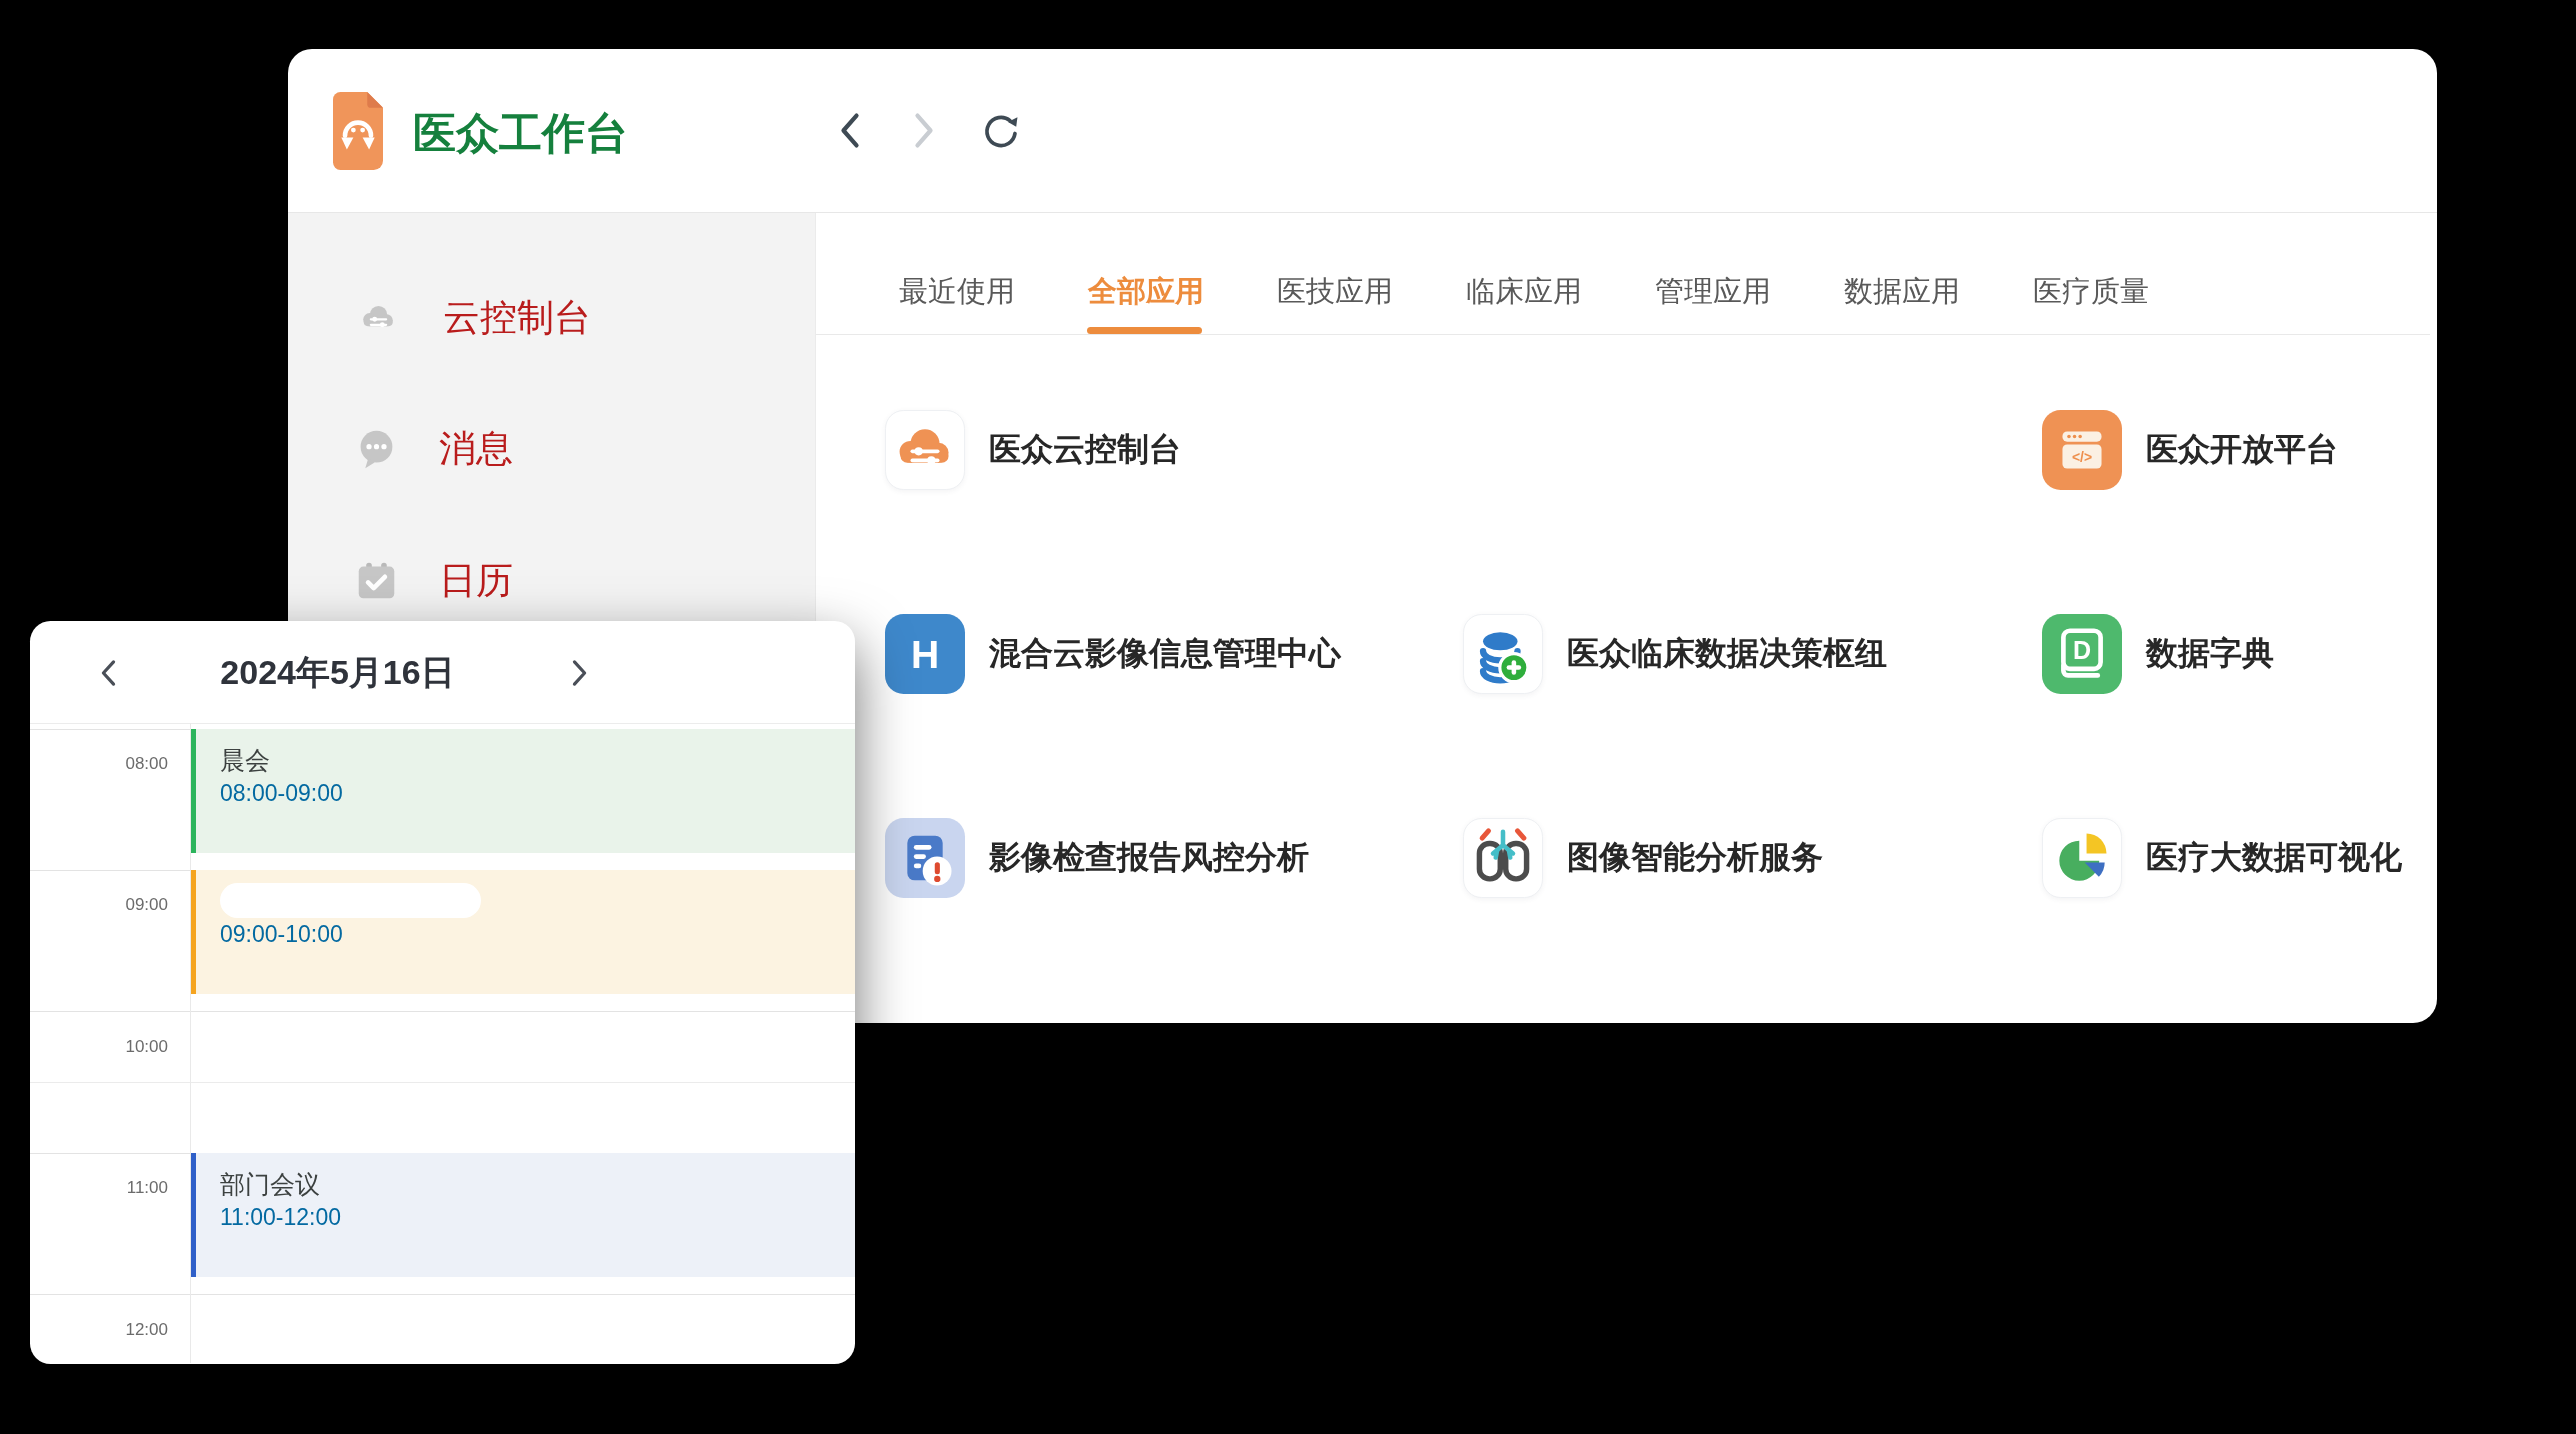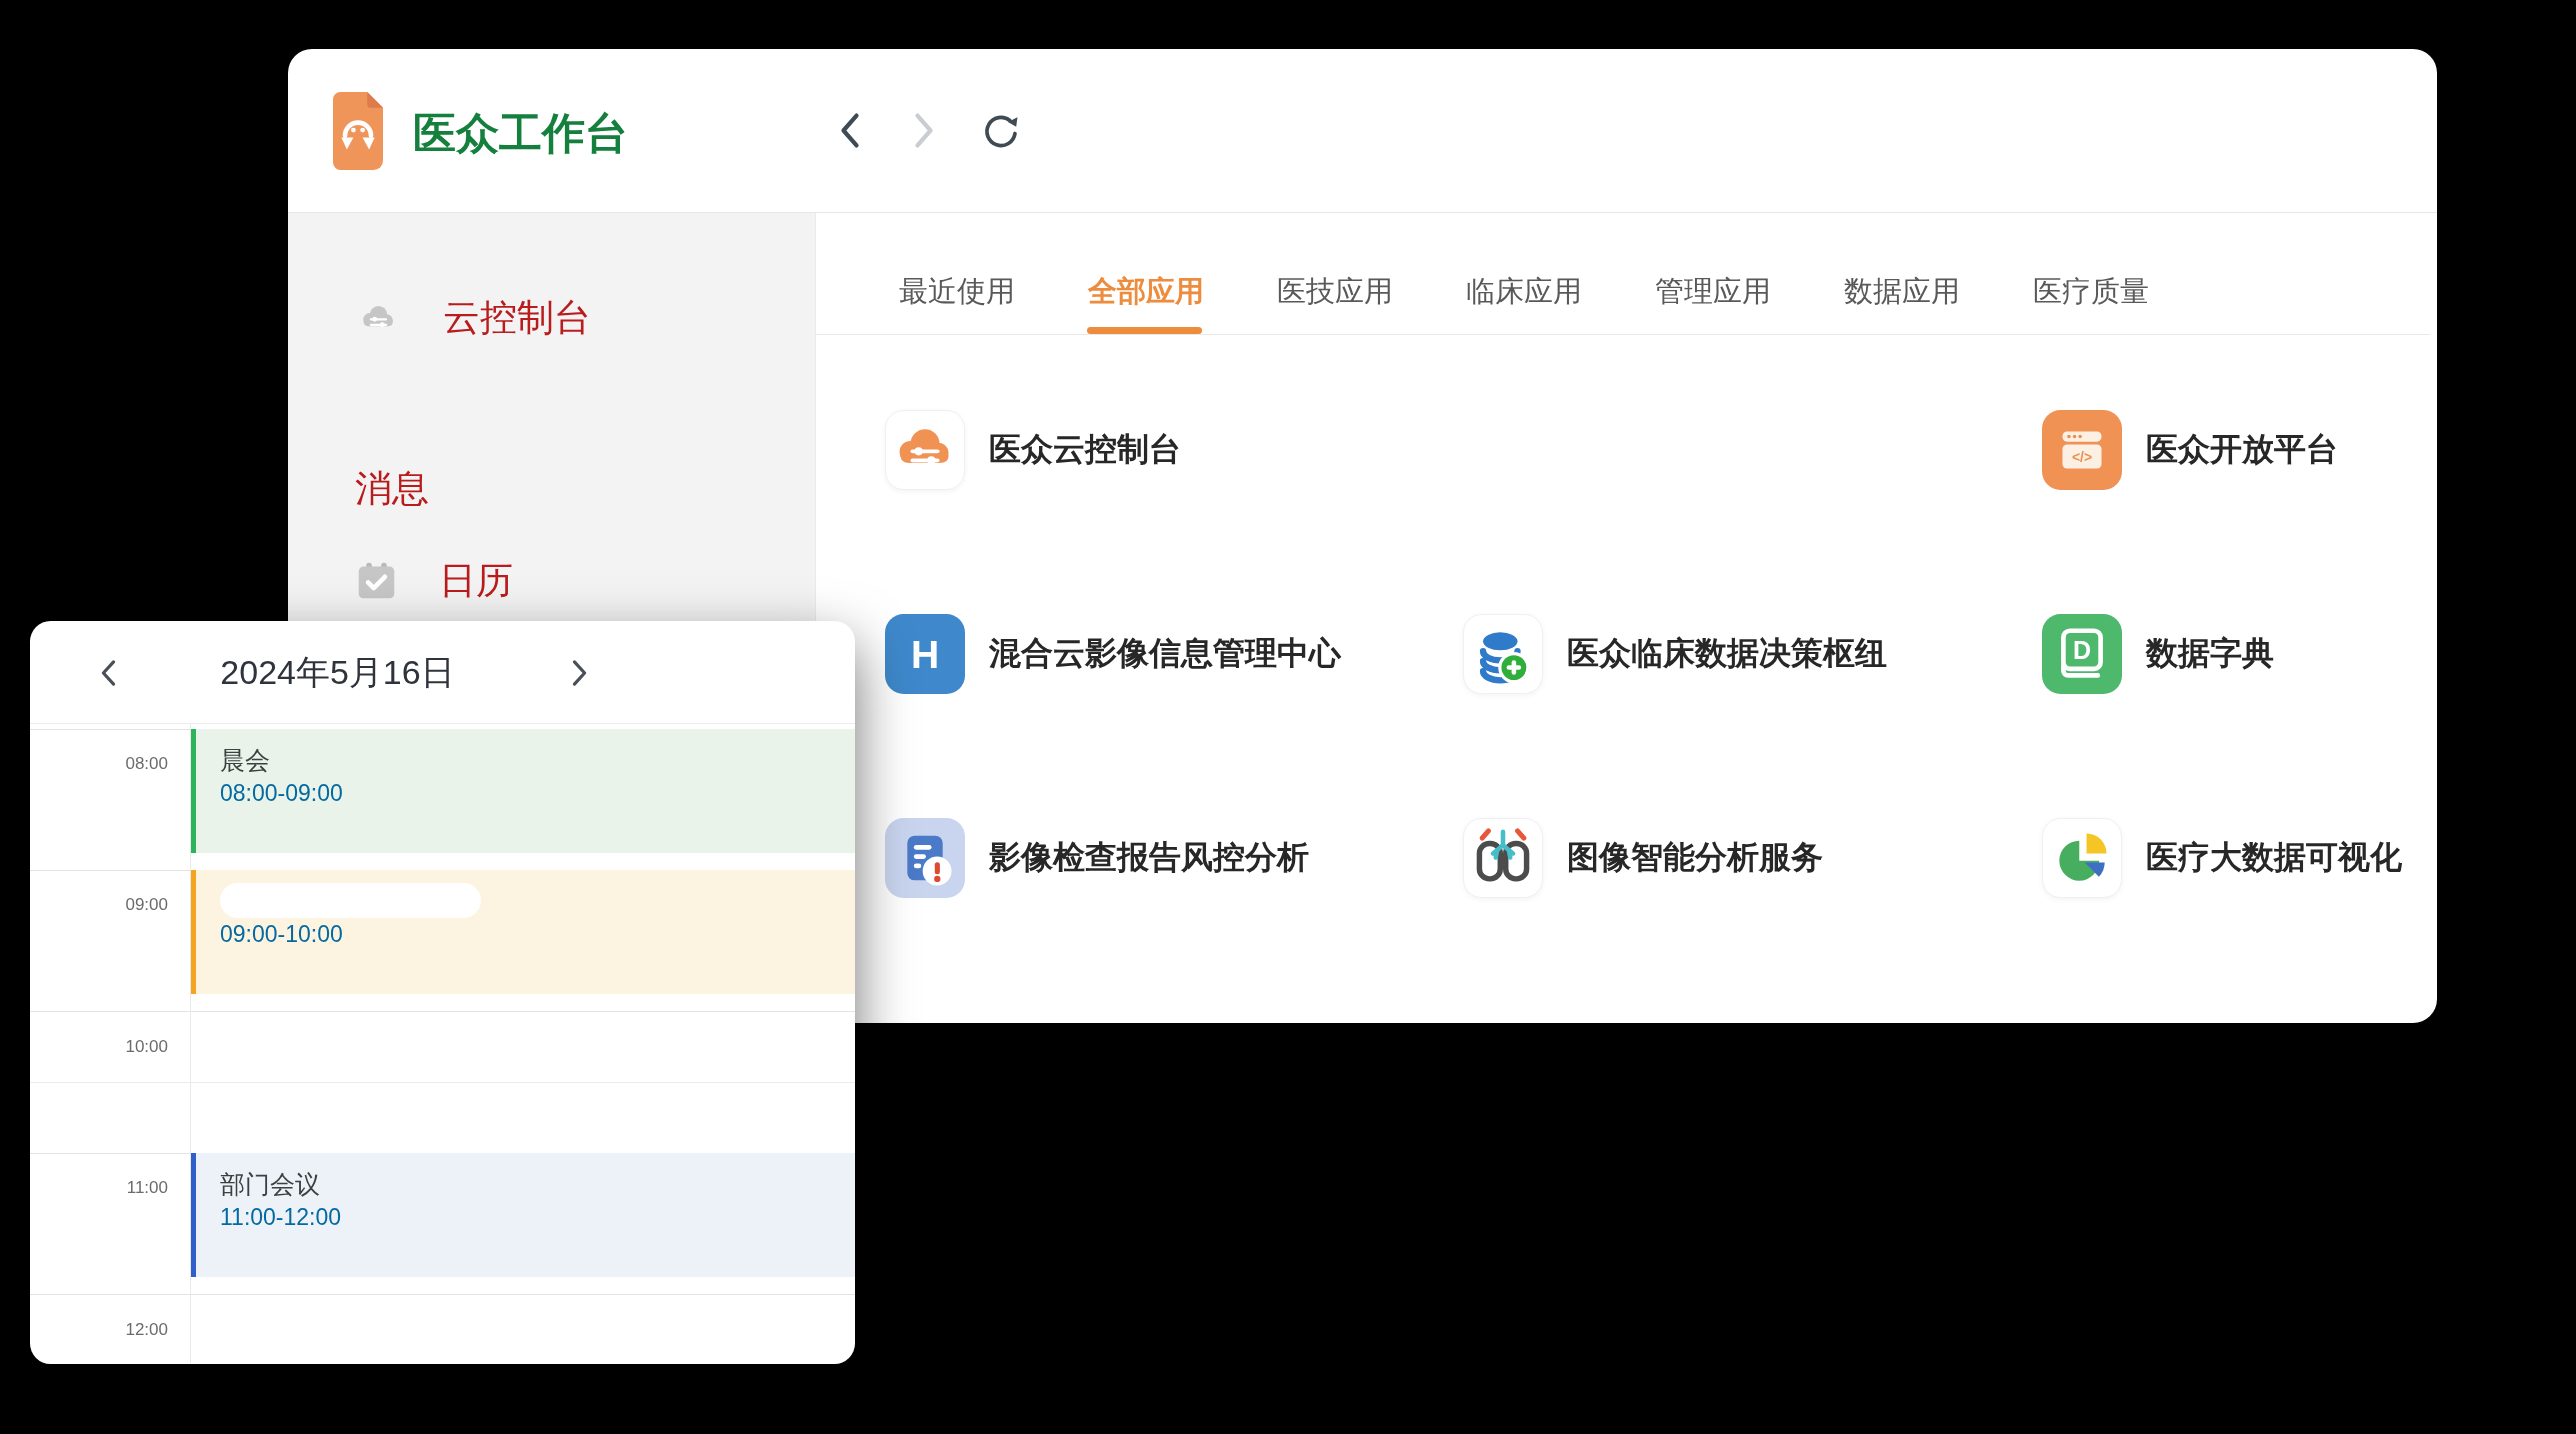--- a/index.html
+++ b/index.html
@@ -27,21 +27,21 @@
   
   .app{position:absolute;display:flex;align-items:center;gap:24px;cursor:pointer;}
   .appicon{width:80px;height:80px;border-radius:18.6px;flex:0 0 auto;display:flex;align-items:center;justify-content:center;}
   .card{background:#fff;border:1.9px solid #eef0f3;box-sizing:border-box;box-shadow:0 1.9px 5.6px rgba(60,70,90,.06);}
   .appname{font-size:32px;font-weight:600;color:#272727;white-space:nowrap;}
   
   #calendar{position:absolute;left:30px;top:621px;width:825px;height:743px;background:#fff;
             border-radius:20.5px;box-shadow:0 22.3px 56px rgba(0,0,0,.55);overflow:hidden;}
   #cal-header{position:absolute;left:0;top:0;width:100%;height:102px;border-bottom:0.9px solid #ececec;}
   #cal-date{position:absolute;left:112px;top:0;width:391px;text-align:center;line-height:102px;
-            font-size:34px;font-weight:400;color:#2f333b;}
+            font-size:34px;font-weight:700;color:#2f333b;}
   .calnav{position:absolute;top:30px;width:43px;height:43px;display:flex;align-items:center;justify-content:center;cursor:pointer;}
   #cal-prev{left:56px;} #cal-next{left:528px;}
   #cal-body{position:absolute;left:0;top:102px;width:825px;height:640px;}
   .hline{position:absolute;left:0;width:825px;height:0.9px;background:#e3e3e3;}
   .hline.half{background:#ebebeb;}
   #timecol-border{position:absolute;left:160px;top:0;width:0.9px;height:640px;background:#e9e9e9;}
   .tlabel{position:absolute;left:0;width:138px;text-align:right;font-size:17px;color:#6b6b6b;transform:translateY(-50%);}
   .event{position:absolute;left:161px;width:664px;height:124px;box-sizing:border-box;border-left:5.6px solid;cursor:pointer;}
   .event .etitle{position:absolute;left:24px;top:15px;font-size:25px;color:#3c4140;line-height:32px;}
   .event .etime{position:absolute;left:24px;top:48px;font-size:23px;color:#0369a1;line-height:32px;}
@@ -95,21 +95,21 @@
               <circle cx="58" cy="46" r="11"></circle>
               <rect x="16" y="42" width="53" height="15" rx="7.5"></rect>
             </g>
           <rect x="27" y="42.5" width="32" height="4" rx="2" fill="#fff"></rect>
             <circle cx="36" cy="44.5" r="4.5" fill="#fff"></circle>
           <rect x="27" y="52.5" width="32" height="4" rx="2" fill="#fff"></rect>
             <circle cx="50" cy="54.5" r="4.5" fill="#fff"></circle>
         </svg>
         <span class="lbl">云控制台</span>
       </div>
-      <div class="side-item" style="top:210px;flex-direction:column;">
+      <div class="side-item" style="top:210px;">
         <svg width="43" height="43" viewBox="0 0 46 46">
           <circle cx="23" cy="20" r="17" fill="#C6C6C6"></circle>
           <path d="M14,33 l-3,10 10,-6 Z" fill="#C6C6C6"></path>
           <circle cx="15" cy="20" r="2.8" fill="#fff"></circle>
             <circle cx="23" cy="20" r="2.8" fill="#fff"></circle>
             <circle cx="31" cy="20" r="2.8" fill="#fff"></circle>
         </svg>
         <span class="lbl">消息</span>
       </div>
       <div class="side-item" style="top:342px;">

